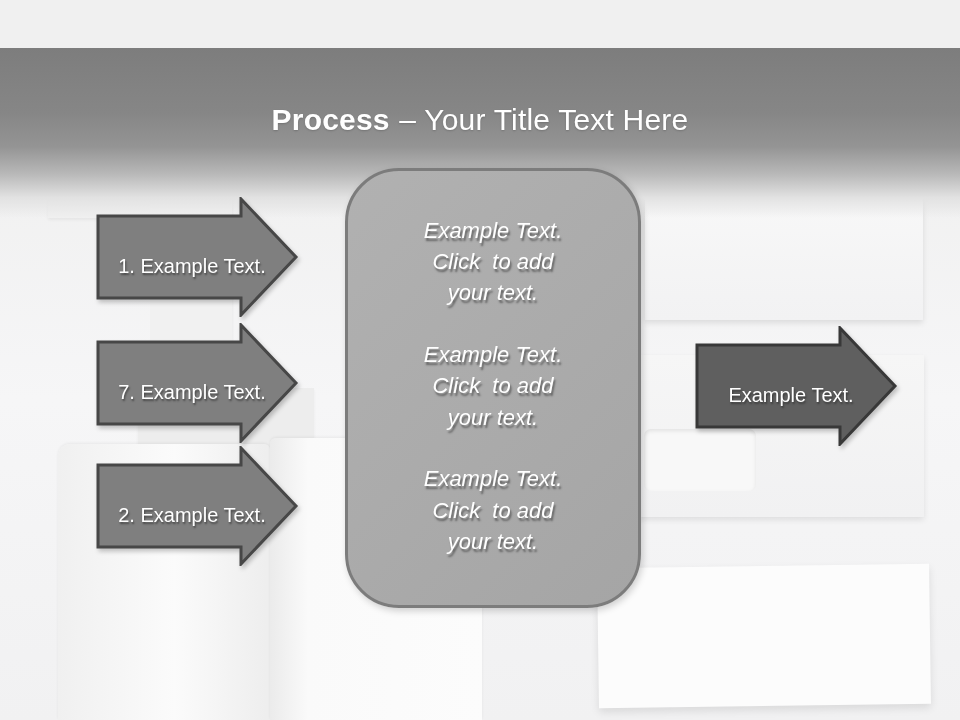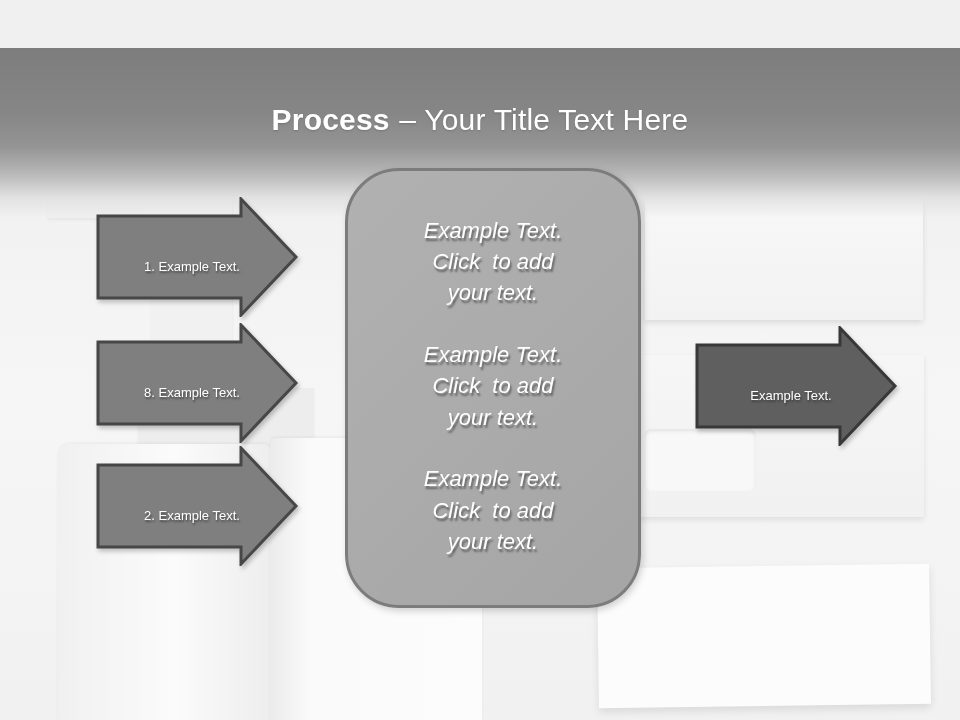--- a/index.html
+++ b/index.html
@@ -37,21 +37,21 @@
   .title .bold{font-weight:bold;}
   .title .rest{font-weight:normal;margin-left:.32em;}
   
   .arrow{position:absolute;width:203px;height:120px;z-index:4;}
   .arrow svg{position:absolute;left:0;top:0;filter:drop-shadow(2px 3px 2px rgba(0,0,0,.22));}
   .arrow .shape{fill:#7f7f7f;stroke:#474747;stroke-width:3;stroke-miterlimit:10;}
   .arrow.result .shape{fill:#5f5f5f;stroke:#383838;}
   .arrow-label{
     position:absolute;left:0;top:19px;width:192px;height:100px;
     display:flex;align-items:center;justify-content:center;
-    color:#ffffff;font-size:13px;
+    color:#ffffff;font-size:20px;
     text-shadow:1px 2px 2px rgba(40,40,40,.65);
   }
   .a1{left:96px;top:197px;}
   .a2{left:96px;top:323px;}
   .a3{left:96px;top:446px;}
   .result{left:695px;top:326px;}
   
   .center-box{
     position:absolute;left:345px;top:168px;width:296px;height:440px;z-index:4;
     border-radius:54px;background:linear-gradient(135deg,#b1b1b1,#a5a5a5);
@@ -95,21 +95,21 @@
   <div class="arrow a1">
     <svg width="203" height="120" viewBox="0 0 203 120">
       <polygon class="shape" points="2,19 145,19 145,2 200,60 145,118 145,101 2,101"></polygon>
     </svg>
     <span class="arrow-label">1. Example Text.</span>
   </div>
   <div class="arrow a2">
     <svg width="203" height="120" viewBox="0 0 203 120">
       <polygon class="shape" points="2,19 145,19 145,2 200,60 145,118 145,101 2,101"></polygon>
     </svg>
-    <span class="arrow-label">8. Example Text.</span>
+    <span class="arrow-label">7. Example Text.</span>
   </div>
   <div class="arrow a3">
     <svg width="203" height="120" viewBox="0 0 203 120">
       <polygon class="shape" points="2,19 145,19 145,2 200,60 145,118 145,101 2,101"></polygon>
     </svg>
     <span class="arrow-label">2. Example Text.</span>
   </div>
 
   <div class="center-box">
     <div class="text-block">Example Text.

